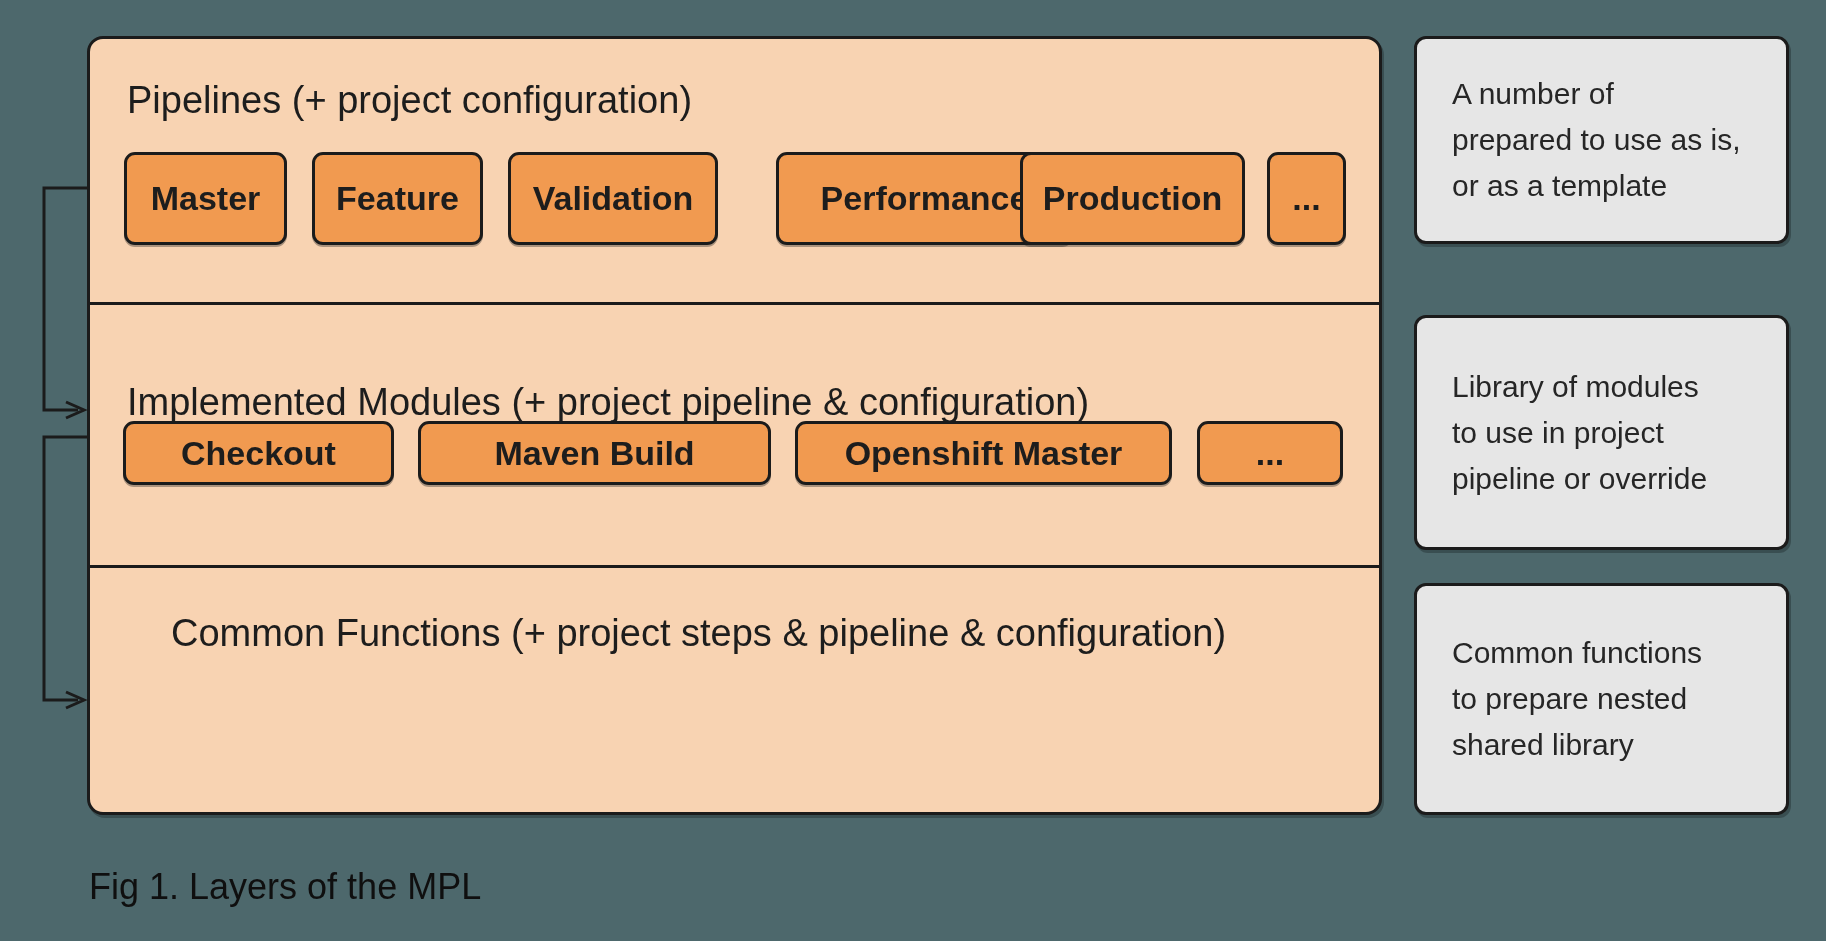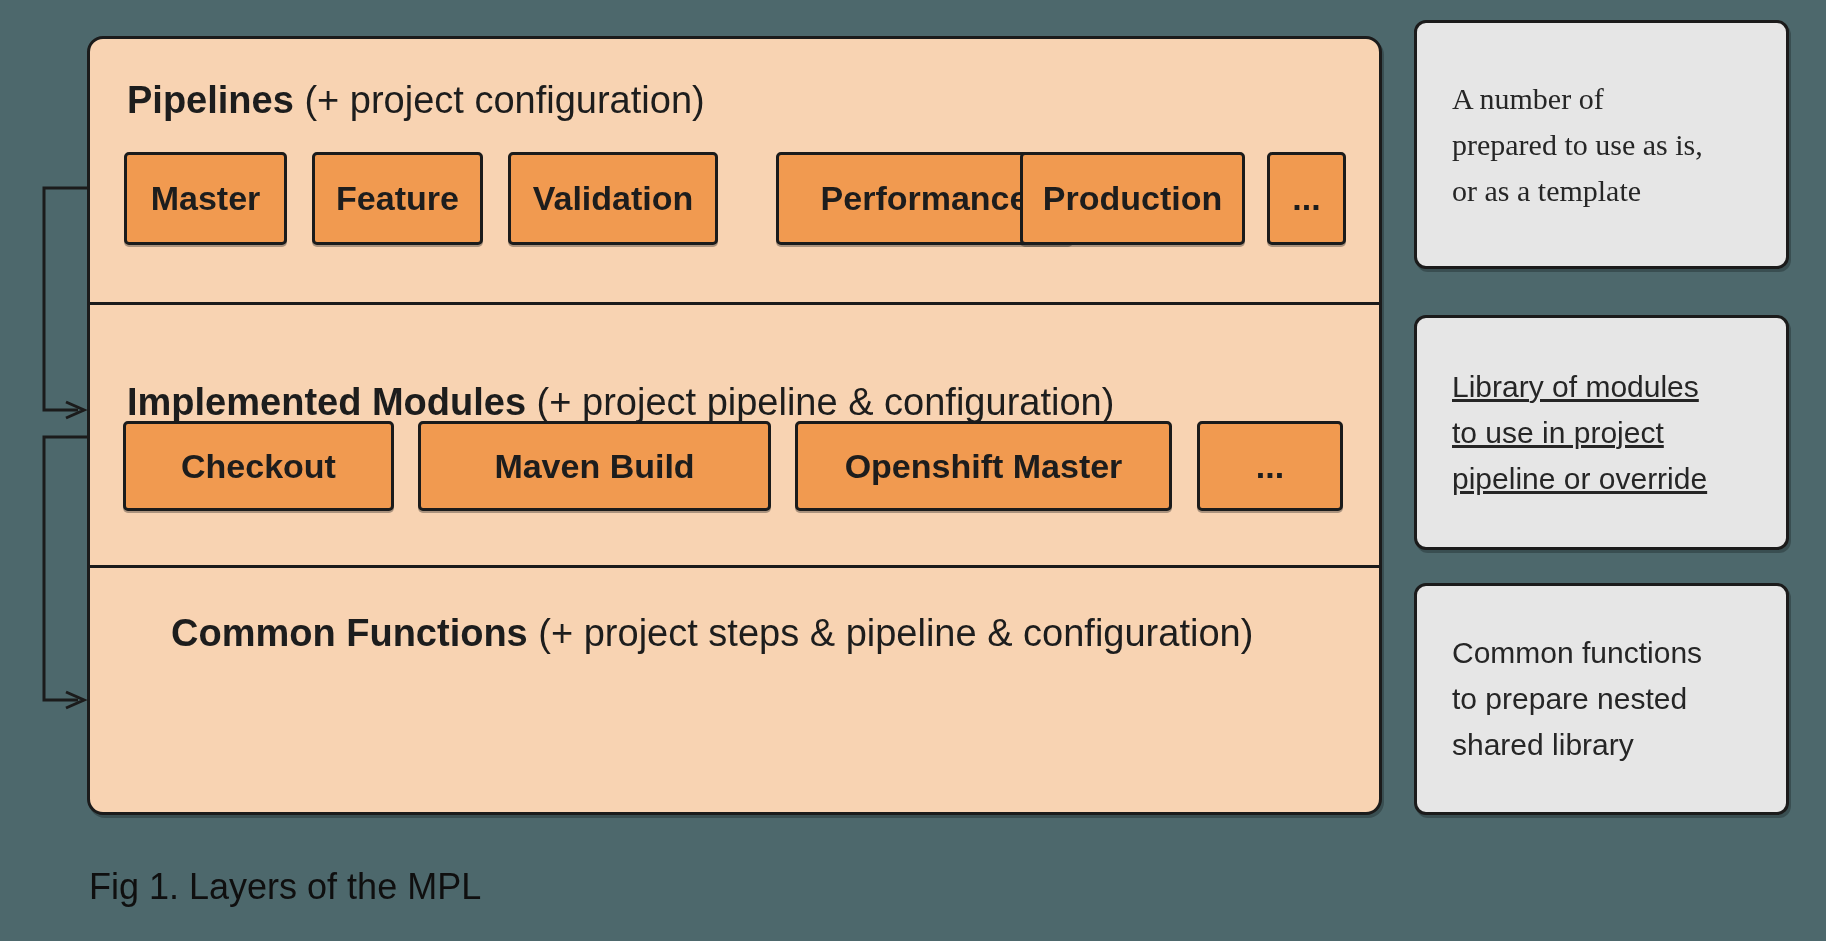--- a/index.html
+++ b/index.html
@@ -19,35 +19,35 @@
   }
   .divider{position:absolute;left:0;right:0;height:3px;background:#1b1b1b;}
   .divider.d1{top:263px;}
   .divider.d2{top:526px;}
 
   
   .layer-title{
     position:absolute;left:127px;font-size:38px;line-height:46px;
     color:#1d1d1d;white-space:nowrap;
   }
-  .layer-title .tb{font-weight:700;}
+  .layer-title .tb{font-weight:400;}
   .t1{top:77px;}
   .t2{top:347px;margin-top:32px;}
   .t3{top:610px;margin-left:44px;}
 
   
   .btn{
     position:absolute;background:#f19a50;border:3px solid #1b1b1b;
-    border-radius:5px;box-sizing:border-box;
+    border-radius:11px;box-sizing:border-box;
     display:flex;align-items:center;justify-content:center;
     font-size:34px;font-weight:700;color:#1d1d1d;
     box-shadow:0 2px 0 rgba(27,27,27,0.35);
   }
   .row1{top:152px;height:93px;}
-  .row2{top:421px;height:90px;}
+  .row2{top:421px;height:64px;}
   .b-master     {left:124px;width:163px;}
   .b-feature    {left:312px;width:171px;}
   .b-validation {left:508px;width:210px;}
   .b-performance{left:776px;width:297px;}
   .b-production {left:1020px;width:225px;}
   .b-dots1      {left:1267px;width:79px;}
   .b-checkout   {left:123px;width:271px;}
   .b-maven      {left:418px;width:353px;}
   .b-openshift  {left:795px;width:377px;}
   .b-dots2      {left:1197px;width:146px;}
@@ -55,22 +55,22 @@
   
   .card{
     position:absolute;left:1414px;width:375px;
     background:#e6e6e6;border:3px solid #1b1b1b;border-radius:12px;
     box-sizing:border-box;box-shadow:2px 3px 0 rgba(0,0,0,0.25);
     display:flex;flex-direction:column;justify-content:center;
     padding:10px 18px 10px 35px;
     font-size:30px;line-height:46px;color:#262626;
   }
   .card .ln{white-space:nowrap;}
-  .g1{top:20px;height:249px;font-family:Liberation Serif, serif;}
-  .g2{top:315px;height:235px;text-decoration:underline;}
+  .g1{top:36px;height:208px;}
+  .g2{top:315px;height:235px;}
   .g3{top:583px;height:232px;}
 
   
   .caption{
     position:absolute;left:89px;top:866px;
     font-size:36px;font-weight:400;color:#0f0f0f;white-space:nowrap;
   }
 
   
   #arrows{position:absolute;inset:0;pointer-events:none;}

